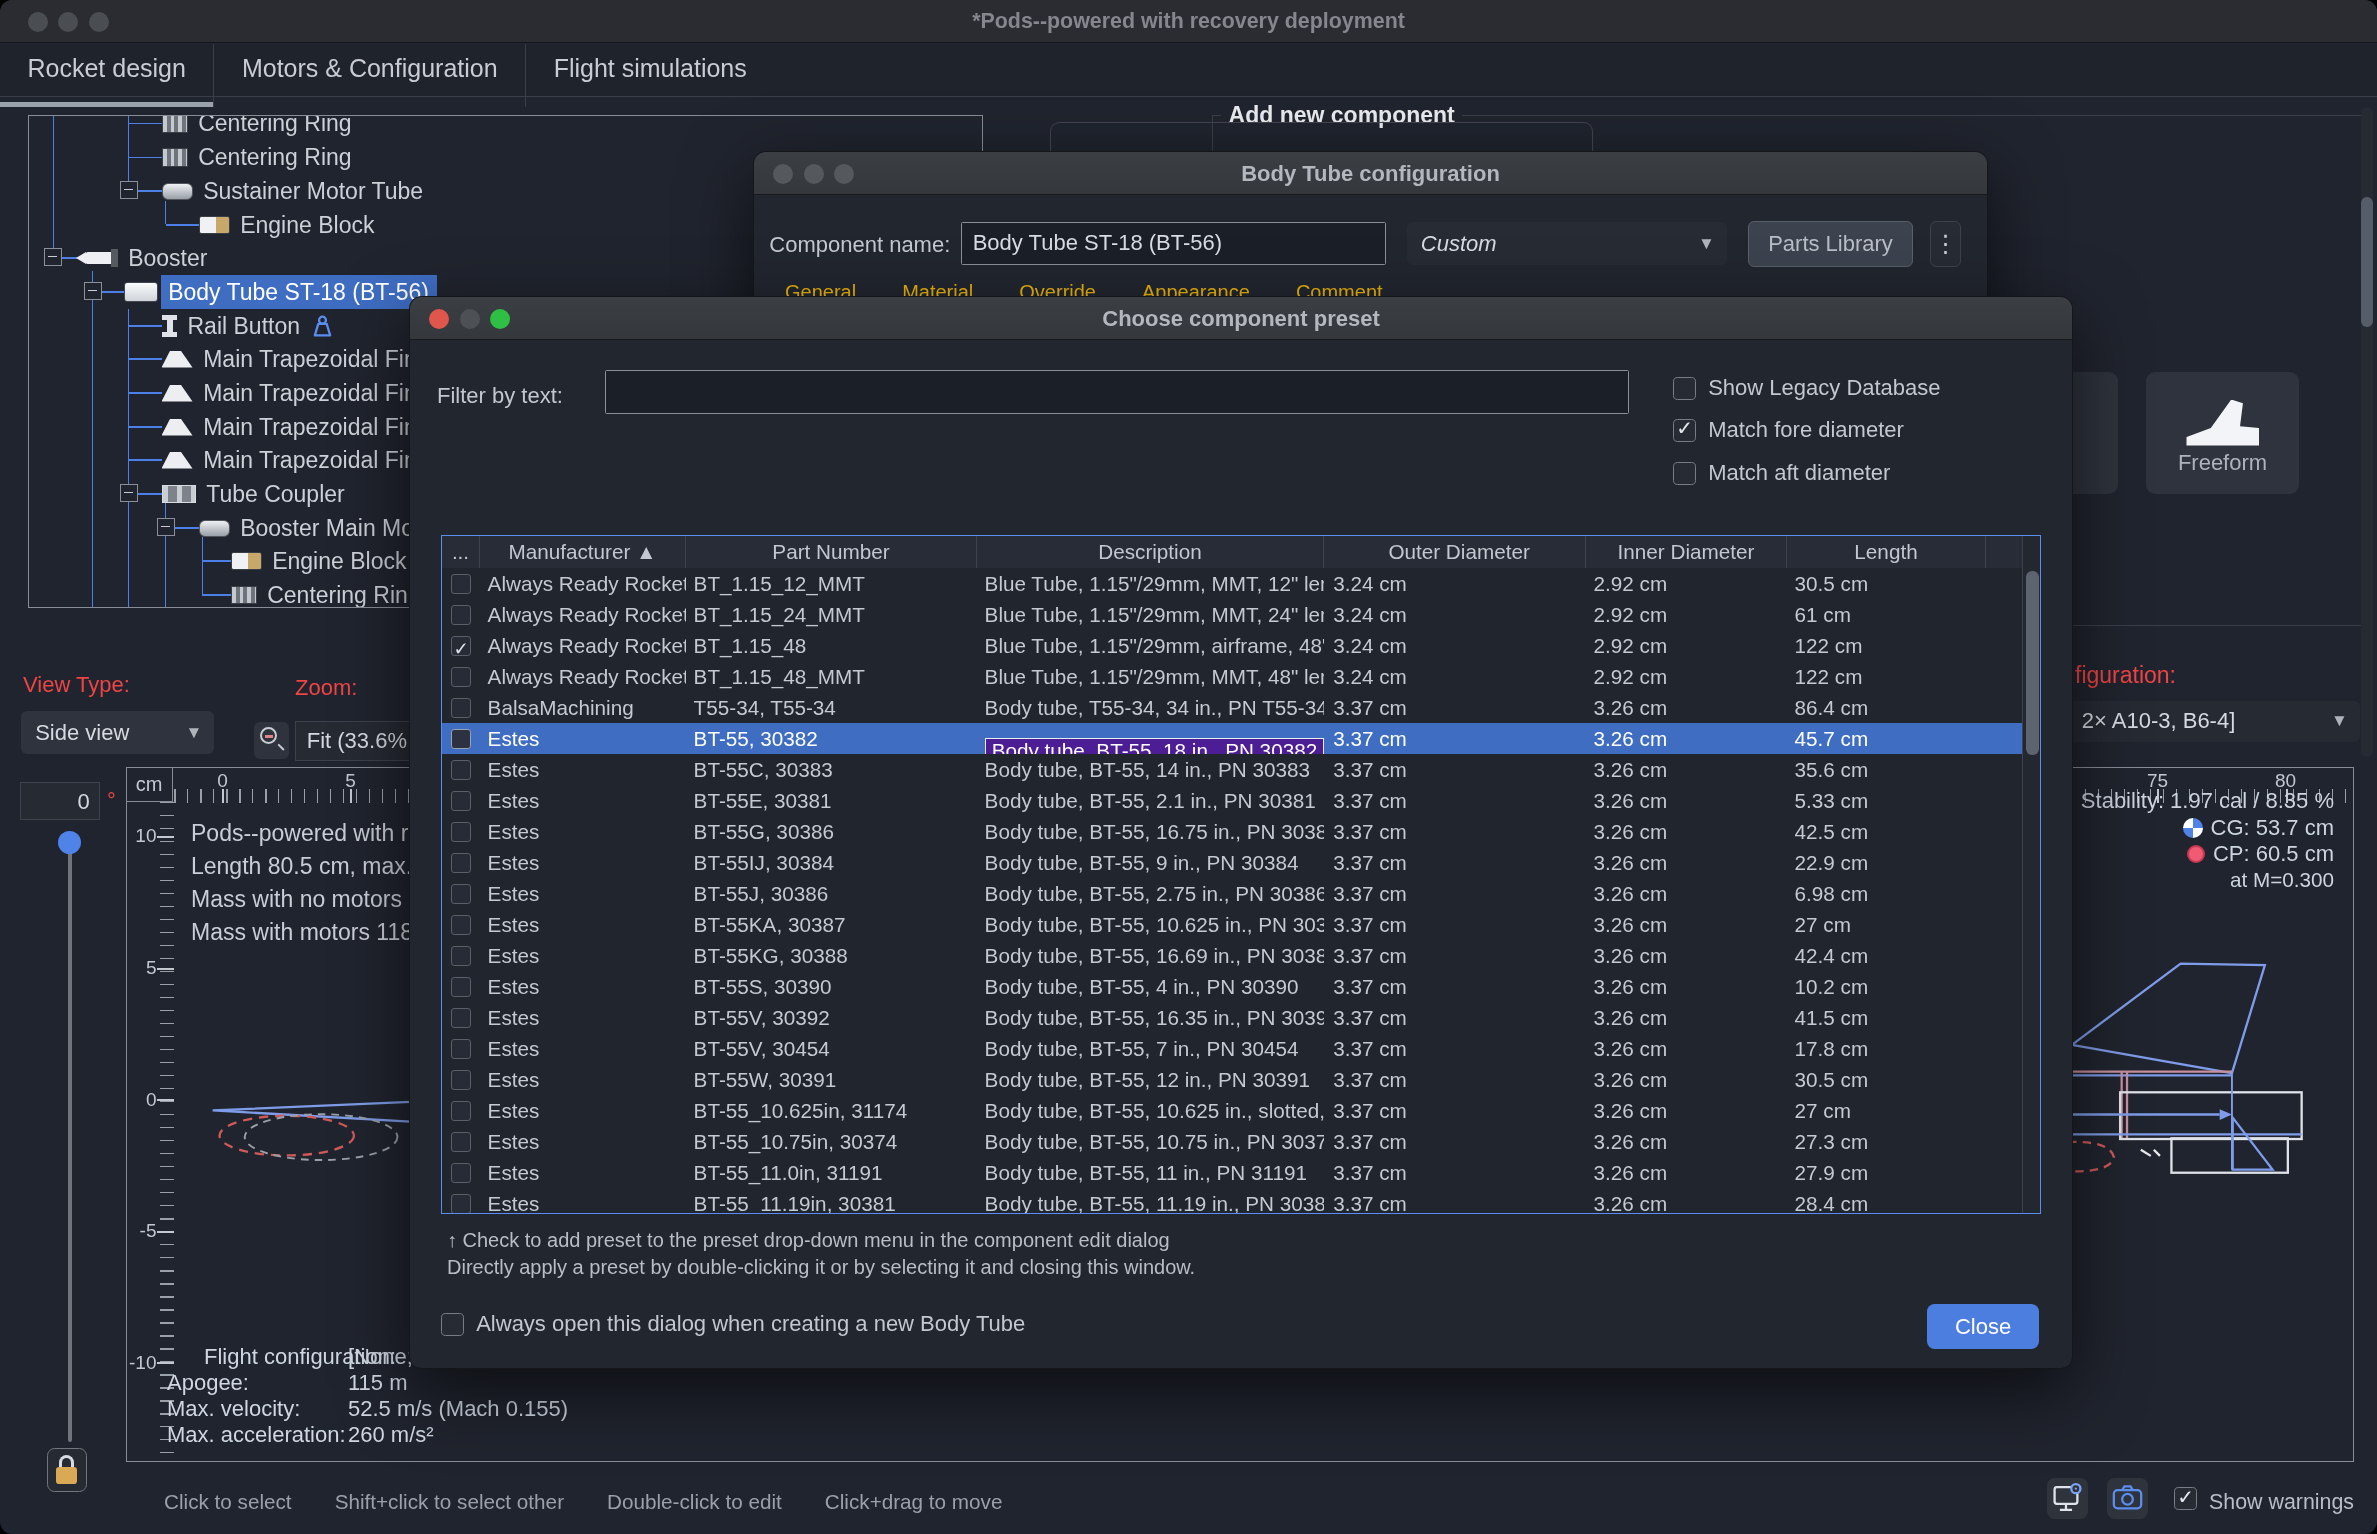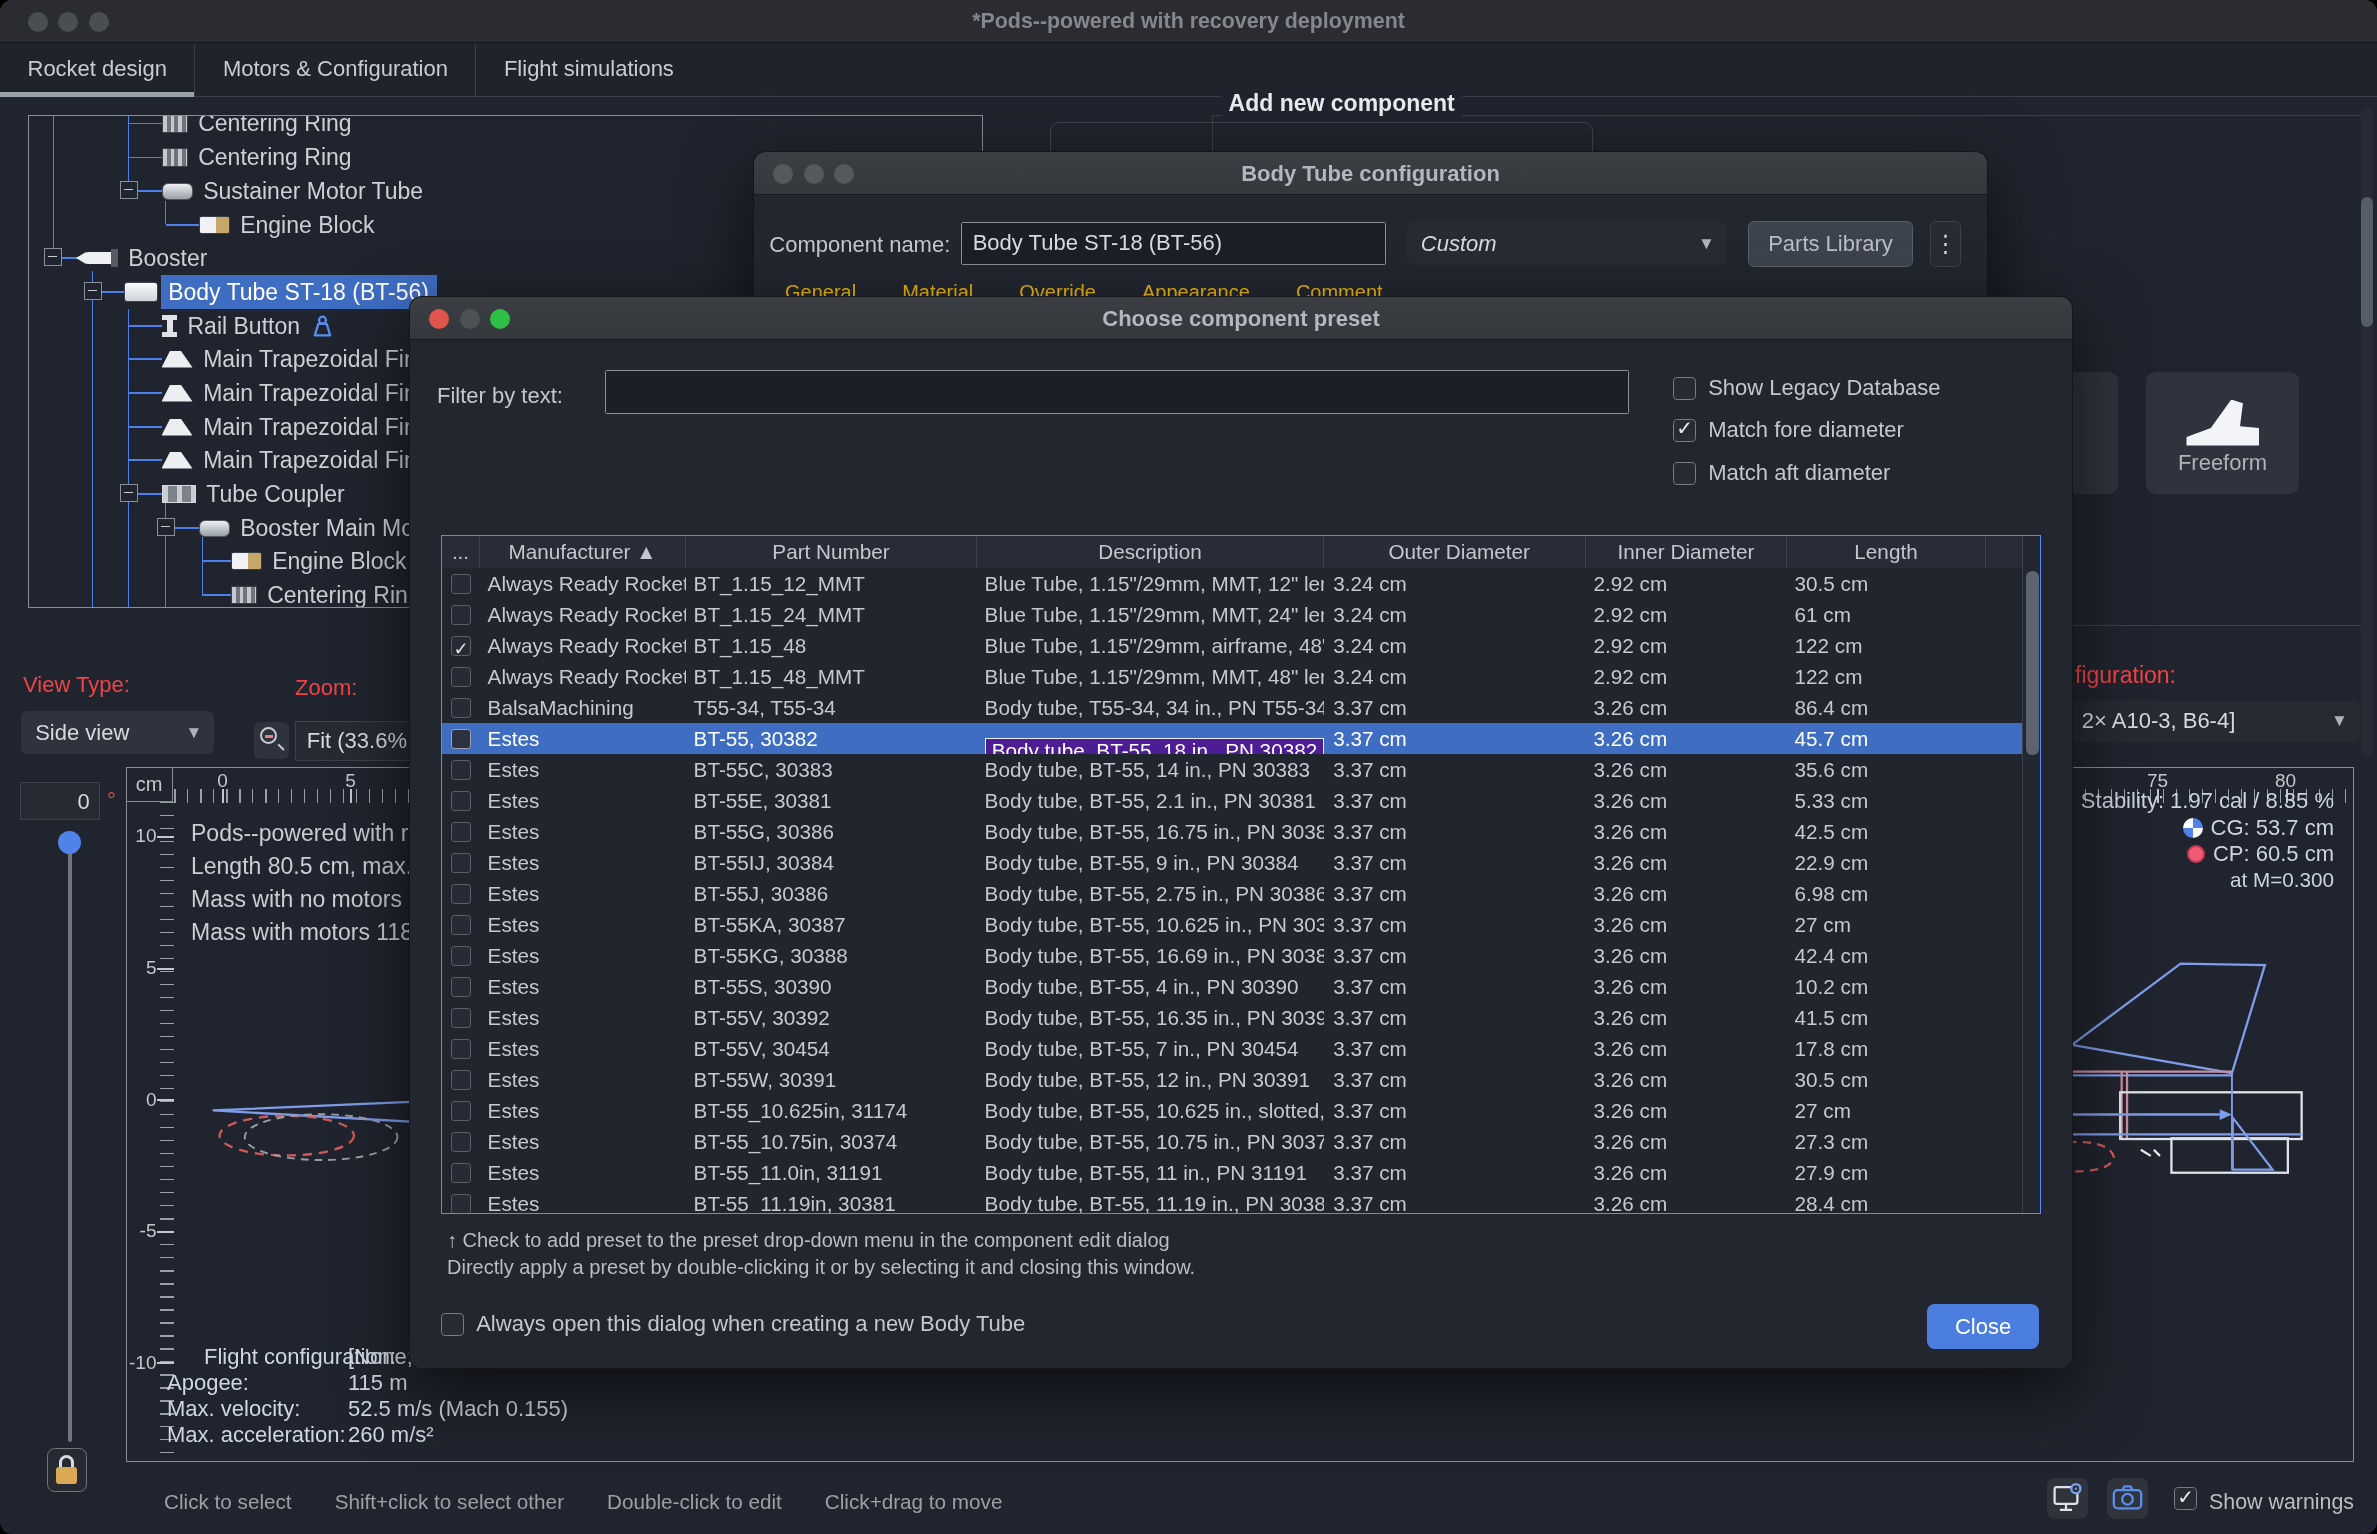--- a/index.html
+++ b/index.html
@@ -10,21 +10,21 @@
   .abs{position:absolute;}
 
   
   #titlebar{position:absolute;left:0;top:0;width:2377px;height:43px;background:#2a2c31;border-bottom:0.8px solid #15171c;}
   .tl-dot{position:absolute;top:11.5px;width:20px;height:20px;border-radius:50%;background:#4a4d52;}
   #win-title{position:absolute;left:0;top:0;width:100%;height:43px;line-height:43px;text-align:center;
              color:#808archive489;color:#84878d;font-size:21.4px;font-weight:700;}
 
   
   #tabbar{position:absolute;left:0;top:44px;width:2377px;height:53px;background:#1f232c;border-bottom:0.8px solid #3a3f47;display:flex;}
-  .tab{position:relative;height:53px;line-height:49px;padding:0 27.5px;font-size:22px;color:#c9ccd3;}
+  .tab{position:relative;height:63px;line-height:49px;padding:0 27.5px;font-size:25px;color:#c9ccd3;}
   .tab + .tab{border-left:0.8px solid #3a3f47;}
   .tab.active::after{content:'';position:absolute;left:0;right:0;bottom:0;height:4.6px;background:#9ba1aa;}
 
   
   #tree-panel{position:absolute;left:27.5px;top:115px;width:955px;height:493px;border:1.5px solid #878c95;overflow:hidden;}
   .trunk{position:absolute;width:1.5px;background:#4d7fe8;}
   .trow{position:absolute;left:0;right:0;height:34px;display:flex;align-items:center;font-size:23px;color:#ccd0d7;white-space:nowrap;}
   .trow::before{content:'';position:absolute;top:16px;height:1.5px;background:#4d7fe8;}
   .lvl0{padding-left:57px;}  .lvl0::before{left:24.5px;width:32px;}
   .lvl1{padding-left:95px;} .lvl1::before{left:64px;width:31px;}
@@ -74,21 +74,21 @@
   .fi-label{position:absolute;left:167px;width:229px;font-size:22px;color:#cfd7e2;white-space:nowrap;}
   .fi-value{position:absolute;left:348px;font-size:22px;color:#cfd7e2;white-space:nowrap;}
   #lock-btn{position:absolute;left:47px;top:1448px;width:40px;height:44px;border:1.5px solid #70757e;border-radius:7.6px;background:#262a33;}
   #lock-btn .shackle{position:absolute;left:10.7px;top:6.1px;width:15.3px;height:12.2px;border:3.1px solid #d8dce2;border-bottom:none;border-radius:7.6px 7.6px 0 0;}
   #lock-btn .lockbody{position:absolute;left:7.6px;top:18.4px;width:21.4px;height:17px;background:#d9a955;border-radius:3.1px;}
   #rot-slider-track{position:absolute;left:68px;top:838px;width:3.8px;height:604px;background:#70757c;border-radius:2.3px;}
   #rot-slider-knob{position:absolute;left:58px;top:831px;width:23px;height:23px;border-radius:50%;background:#4f83e8;}
 
   
   #group-box{position:absolute;left:1212px;top:115px;width:1151px;height:511px;border:0.8px solid #3a3f48;}
-  #group-title{position:absolute;left:1221px;top:90px;font-size:23px;font-weight:700;color:#e9ebef;background:#20242e;padding:0 7.6px;}
+  #group-title{position:absolute;left:1221px;top:102px;font-size:23px;font-weight:700;color:#e9ebef;background:#20242e;padding:0 7.6px;}
   .comp-btn{position:absolute;background:#2e333d;border-radius:9.2px;color:#aeb3bb;font-size:22px;text-align:center;}
   .comp-btn .fin-icon{position:absolute;left:50%;top:27.5px;transform:translateX(-50%);width:73px;height:46px;background:#f2f4f7;
         clip-path:polygon(62% 0,78% 8%,74% 58%,100% 62%,100% 100%,0 100%,0 82%,34% 62%);}
   .comp-btn .blabel{position:absolute;left:0;right:0;bottom:18.4px;}
   #right-scroll-track{position:absolute;left:2361px;top:107px;width:12.2px;height:650px;background:#262a33;border-radius:6.1px;}
   #right-scroll-thumb{position:absolute;left:2361px;top:197px;width:12.2px;height:130px;background:#565d68;border-radius:6.1px;}
   #stab-block div{position:absolute;right:43px;font-size:22px;color:#ccd4df;white-space:nowrap;}
   .cg-dot{display:inline-block;width:20px;height:20px;border-radius:50%;vertical-align:-3.1px;margin-right:7.6px;
           background:conic-gradient(#4f83e8 0 90deg,#fff 90deg 180deg,#4f83e8 180deg 270deg,#fff 270deg 360deg);}
   .cp-dot{display:inline-block;width:18.4px;height:18.4px;border-radius:50%;vertical-align:-2.3px;margin-right:7.6px;background:#f05a72;border:2.3px solid #c43a52;}

